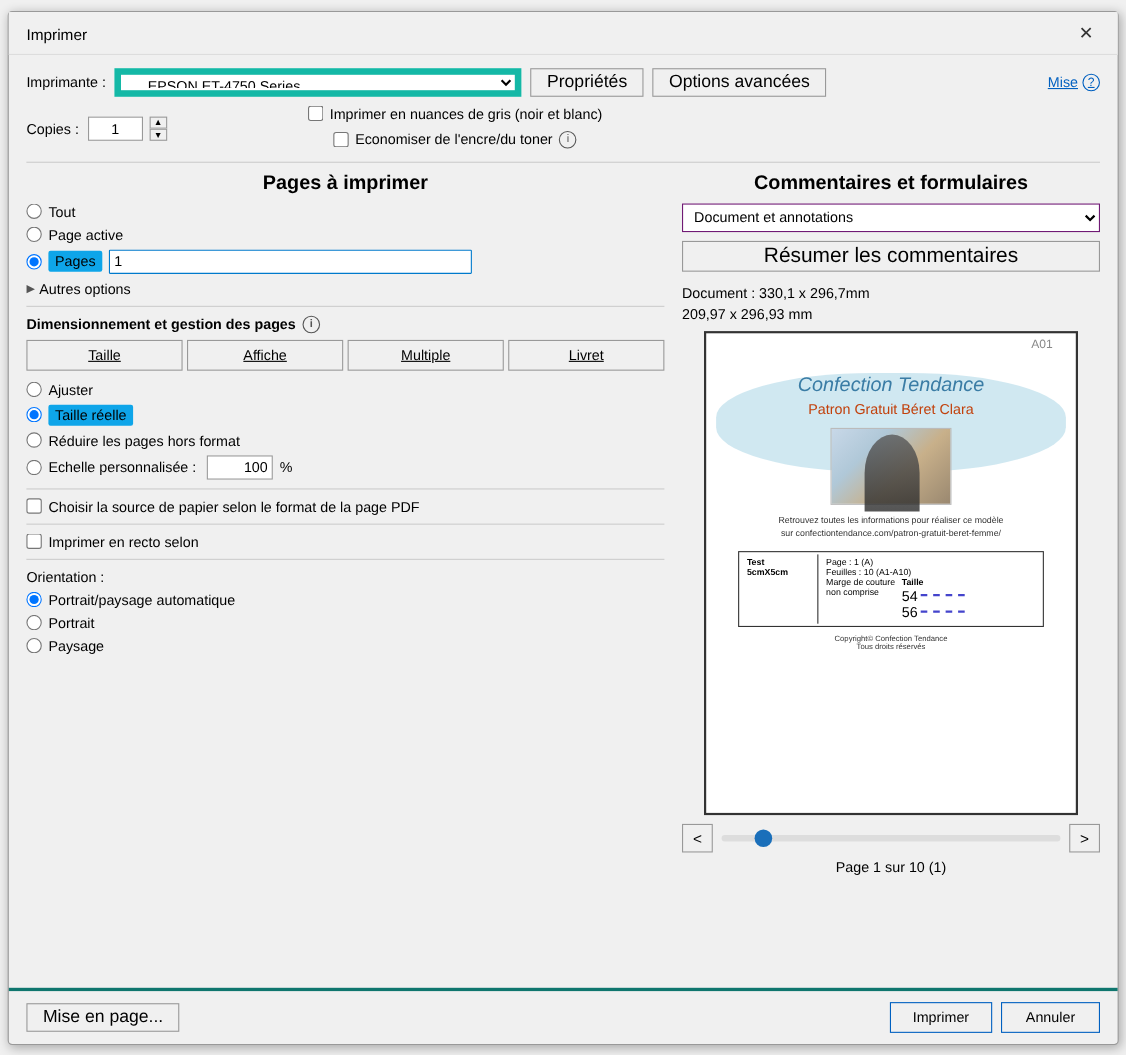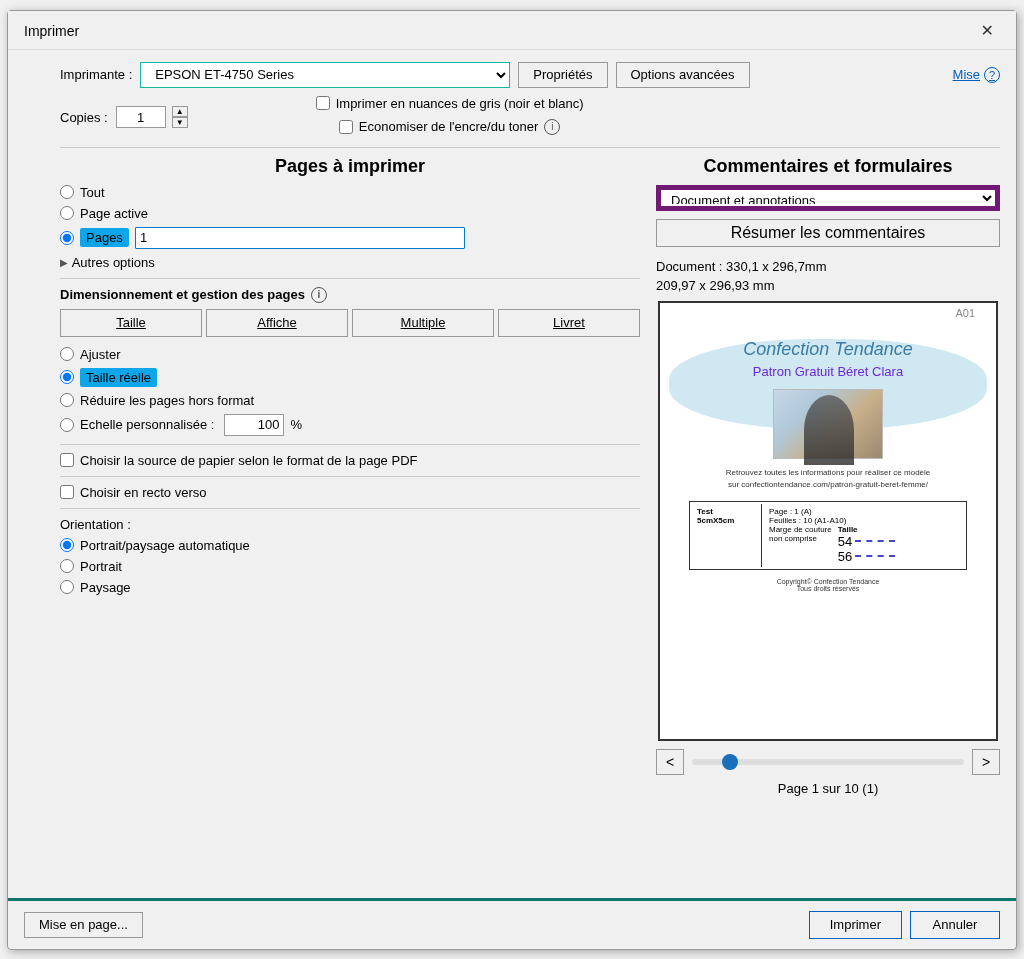--- a/index.html
+++ b/index.html
@@ -21,30 +21,30 @@
       display: flex;
       justify-content: space-between;
       align-items: center;
       border-bottom: 1px solid #ddd;
     }
     .title-bar-title { font-size: 14px; font-weight: 400; color: #000; }
     .close-btn {
       background: none; border: none; cursor: pointer; font-size: 16px; color: #333; padding: 2px 6px;
       line-height: 1;
     }
-    .dialog-body { padding: 12px 16px; flex: 1; margin-left: 36px; }
+    .dialog-body { padding: 12px 16px; flex: 1; }
     .row { display: flex; align-items: center; margin-bottom: 8px; gap: 8px; }
     .label { color: #000; }
     .printer-select {
-      flex: 1; max-width: 370px; height: 26px; border: 1px solid #14b8a6; background: #fff; padding: 2px 10px;
+      flex: 1; max-width: 370px; height: 26px; border: 6px solid #14b8a6; background: #fff; padding: 2px 20px;
       font-size: 13px; cursor: pointer;
     }
     .btn {
       height: 26px; padding: 2px 14px; border: 1px solid #999; background: #f0f0f0; cursor: pointer;
-      font-size: 13px; min-width: 80px;
+      font-size: 16px; min-width: 80px;
     }
     .btn-primary {
       height: 28px; padding: 2px 20px; border: 1px solid #0060c0; background: #f0f0f0; cursor: pointer;
       font-size: 13px; min-width: 90px;
     }
     .aide-link { color: #0060c0; text-decoration: underline; cursor: pointer; margin-left: auto; display: flex; align-items: center; gap: 4px; }
     .help-circle {
       width: 16px; height: 16px; border-radius: 50%; border: 1px solid #0060c0;
       display: inline-flex; align-items: center; justify-content: center; font-size: 11px; color: #0060c0;
     }
@@ -66,28 +66,28 @@
     .autres-options { display: flex; align-items: center; gap: 4px; cursor: pointer; color: #000; margin-top: 4px; }
     .arrow-right { font-size: 10px; color: #555; }
     .dim-section { margin-bottom: 12px; }
     .dim-title { font-weight: 700; margin-bottom: 6px; display: flex; align-items: center; gap: 6px; }
     .tab-row { display: flex; gap: 4px; margin-bottom: 10px; }
     .tab-btn { flex: 1; height: 28px; border: 1px solid #999; background: #f0f0f0; cursor: pointer; font-size: 13px; text-decoration: underline; color: #000; }
     .scale-input { width: 60px; height: 22px; border: 1px solid #999; padding: 1px 4px; font-size: 13px; text-align: right; margin-left: 4px; }
     .orientation-section { margin-bottom: 12px; }
     .info-icon { width: 16px; height: 16px; border-radius: 50%; border: 1px solid #555; display: inline-flex; align-items: center; justify-content: center; font-size: 10px; color: #555; cursor: default; }
     .comments-section { margin-bottom: 12px; }
-    .comments-select { width: 100%; height: 26px; border: 5px solid #701a75; background: #fff; padding: 2px 6px; font-size: 13px; cursor: pointer; }
-    .resume-btn { width: 100%; height: 28px; border: 1px solid #999; background: #f0f0f0; cursor: pointer; font-size: 16px; margin-top: 8px; }
+    .comments-select { width: 100%; height: 26px; border: 1px solid #701a75; background: #fff; padding: 2px 6px; font-size: 13px; cursor: pointer; }
+    .resume-btn { width: 100%; height: 28px; border: 1px solid #999; background: #f0f0f0; cursor: pointer; font-size: 19px; margin-top: 8px; }
     .doc-info { color: #000; font-size: 13px; margin-bottom: 4px; }
     .preview-container { border: 2px solid #333; background: #fff; width: 340px; min-height: 440px; margin: 0 auto; position: relative; overflow: hidden; display: flex; flex-direction: column; align-items: center; justify-content: flex-start; }
     .preview-inner { width: 310px; padding: 16px; font-size: 10px; position: relative; }
     .preview-tag { position: absolute; top: 4px; right: 8px; font-size: 11px; color: #888; }
     .preview-title-script { font-size: 18px; color: #3a7ca5; font-style: italic; text-align: center; margin-bottom: 4px; }
-    .preview-subtitle { font-size: 13px; text-align: center; margin-bottom: 10px; color: #6d28d9; }
+    .preview-subtitle { font-size: 13px; text-align: center; margin-bottom: 10px; color: #c2410c; }
     .preview-text-small { font-size: 8px; text-align: center; color: #333; margin-bottom: 10px; line-height: 1.5; }
     .preview-table { width: 100%; border: 1px solid #333; font-size: 8px; margin-bottom: 8px; }
     .preview-table td { padding: 3px 5px; vertical-align: top; }
     .preview-table .left-cell { border-right: 1px solid #333; }
     .preview-copyright { font-size: 7px; text-align: center; color: #333; }
     .dashed-line-54 { width: 40px; height: 1px; border-top: 2px dashed #4444cc; }
     .dashed-line-56 { width: 40px; height: 1px; border-top: 2px dashed #4444cc; }
     .nav-bar { display: flex; align-items: center; gap: 8px; margin-top: 8px; justify-content: center; }
     .nav-btn { width: 28px; height: 26px; border: 1px solid #999; background: #f0f0f0; cursor: pointer; font-size: 14px; display: flex; align-items: center; justify-content: center; }
     .slider-track { flex: 1; height: 6px; background: #ddd; border-radius: 3px; position: relative; }
@@ -205,21 +205,21 @@
 
           <div class="checkbox-row" style="margin-bottom: 8px;">
             <input type="checkbox" style="">
             <span>Choisir la source de papier selon le format de la page PDF</span>
           </div>
 
           <div class="separator"></div>
 
           <div class="checkbox-row" style="margin: 8px 0;">
             <input type="checkbox" style="">
-            <span>Choisir en recto verso</span>
+            <span>Imprimer en recto selon</span>
           </div>
 
           <div class="separator"></div>
 
           <div class="orientation-section" style="margin-top: 8px;">
             <div style="font-weight: 400; margin-bottom: 6px;">
               <span>Orientation :</span>
             </div>
             <div class="radio-row">
               <input type="radio" name="orientation" checked="" style="">

